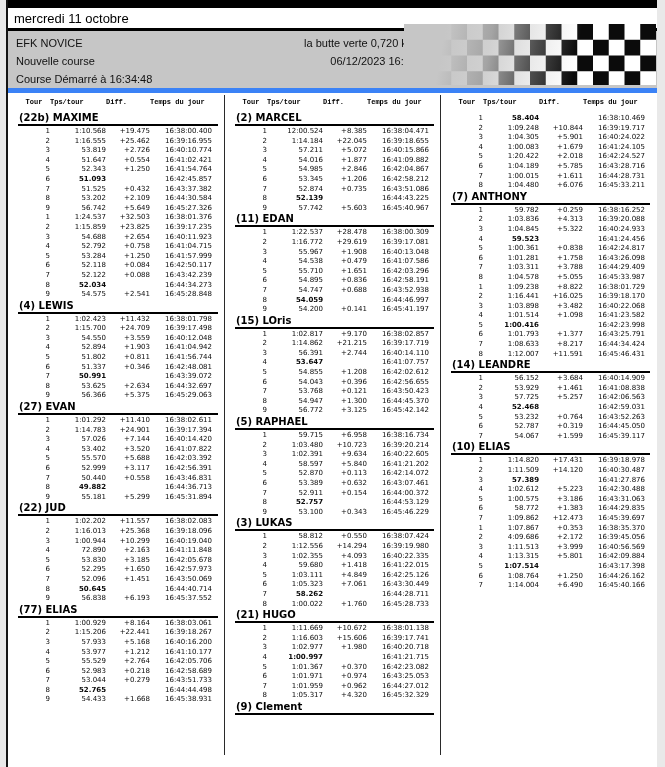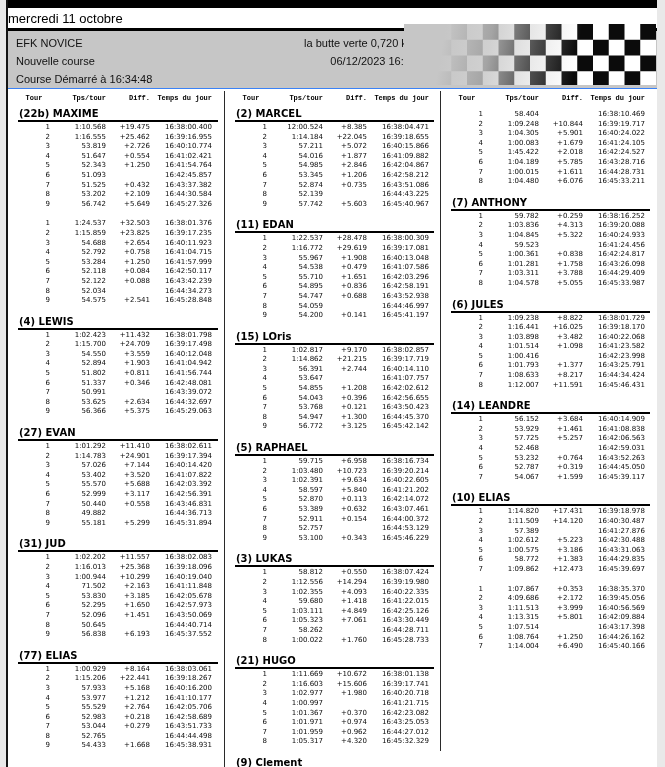--- a/index.html
+++ b/index.html
@@ -9,24 +9,24 @@
     font-family:"Liberation Sans",sans-serif;
     -webkit-font-smoothing:antialiased;
   }
   .page{
     position:absolute;left:6px;top:0;width:651px;height:767px;
     background:#ffffff;border-left:2px solid #151515;box-sizing:border-box;
   }
   .topbar{height:8px;background:#000;}
   .titlebar{
     height:20px;border-bottom:3px solid #000;display:flex;align-items:center;
-    padding-left:0;font-size:13px;color:#000;background:#fff;
+    padding-left:6px;font-size:13px;color:#000;background:#fff;
   }
   .subheader{
-    position:relative;height:54px;background:#c6c6c6;border-bottom:1px solid #3b82f6;
+    position:relative;height:54px;background:#c6c6c6;border-bottom:5px solid #3b82f6;
     padding:3px 0 0 8px;box-sizing:content-box;
   }
   .sub-row{
     width:400px;display:flex;justify-content:space-between;align-items:center;
     font-size:11px;color:#111;height:18px;
   }
   .flag{
     position:absolute;top:-7px;right:1px;width:252px;height:61px;z-index:5;
     background-image:repeating-conic-gradient(#0b0b0b 0% 25%, #ffffff 0% 50%);
     background-size:31.5px 31.5px;
@@ -38,37 +38,37 @@
   .tables{display:flex;align-items:flex-start;padding-top:2px;}
   .tcol{
     width:216px;box-sizing:border-box;padding:0 6px 0 10px;min-height:660px;
   }
   .tcol + .tcol{border-left:1px solid #2a2a2a;}
   .thead{
     display:grid;grid-template-columns:32px 56px 44px 62px;
     font-weight:bold;font-size:7px;color:#000;padding:3px 0 4px 0;
     font-family:Liberation Mono, monospace;
   }
-  .thead span{text-align:right;}
+  .thead span{text-align:left;}
   .thead span:first-child{text-align:center;}
-  .section{margin-top:10px;}
+  .section{}
   .section.first{margin-top:2px;}
   .section.no-name{margin-top:4px;}
   .sec-name{
     font-size:10px;font-weight:bold;color:#000;
     border-bottom:2px solid #000;padding:0 0 1px 1px;margin-bottom:1px;
     font-family:"DejaVu Sans",sans-serif;min-height:9px;
   }
   .lap{
     display:grid;grid-template-columns:32px 56px 44px 62px;
     font-size:7px;height:9.6px;line-height:9.6px;color:#0a0a0a;
     font-family:"DejaVu Sans",sans-serif;
   }
   .lap span{text-align:right;white-space:nowrap;}
-  .lap .best{font-weight:normal;}
+  .lap .best{font-weight:bold;}
 </style>
 </head>
 <body>
 
 <div class="page">
   <div class="topbar"></div>
 
   <div class="titlebar">
     <span>mercredi 11 octobre</span>
   </div>
@@ -318,42 +318,42 @@
             <span>16:44:36.713</span>
           </div>
           <div class="lap">
             <span>9</span>
             <span>55.181</span>
             <span>+5.299</span>
             <span>16:45:31.894</span>
           </div>
         </div>
         <div class="section">
-          <div class="sec-name">(31) JUD</div>
+          <div class="sec-name">(22) JUD</div>
           <div class="lap">
             <span>1</span>
             <span>1:02.202</span>
             <span>+11.557</span>
             <span>16:38:02.083</span>
           </div>
           <div class="lap">
             <span>2</span>
             <span>1:16.013</span>
             <span>+25.368</span>
             <span>16:39:18.096</span>
           </div>
           <div class="lap">
             <span>3</span>
             <span>1:00.944</span>
             <span>+10.299</span>
             <span>16:40:19.040</span>
           </div>
           <div class="lap">
             <span>4</span>
-            <span>71.502</span>
+            <span>72.890</span>
             <span>+2.163</span>
             <span>16:41:11.848</span>
           </div>
           <div class="lap">
             <span>5</span>
             <span>53.830</span>
             <span>+3.185</span>
             <span>16:42:05.678</span>
           </div>
           <div class="lap">
@@ -807,21 +807,21 @@
             <span>16:40:24.022</span>
           </div>
           <div class="lap">
             <span>4</span>
             <span>1:00.083</span>
             <span>+1.679</span>
             <span>16:41:24.105</span>
           </div>
           <div class="lap">
             <span>5</span>
-            <span>1:45.422</span>
+            <span>1:20.422</span>
             <span>+2.018</span>
             <span>16:42:24.527</span>
           </div>
           <div class="lap">
             <span>6</span>
             <span>1:04.189</span>
             <span>+5.785</span>
             <span>16:43:28.716</span>
           </div>
           <div class="lap">
@@ -882,21 +882,20 @@
             <span>16:44:29.409</span>
           </div>
           <div class="lap">
             <span>8</span>
             <span>1:04.578</span>
             <span>+5.055</span>
             <span>16:45:33.987</span>
           </div>
         </div>
         <div class="section">
-          <div class="sec-name">(6) JULES</div>
           <div class="lap">
             <span>1</span>
             <span>1:09.238</span>
             <span>+8.822</span>
             <span>16:38:01.729</span>
           </div>
           <div class="lap">
             <span>2</span>
             <span>1:16.441</span>
             <span>+16.025</span>

